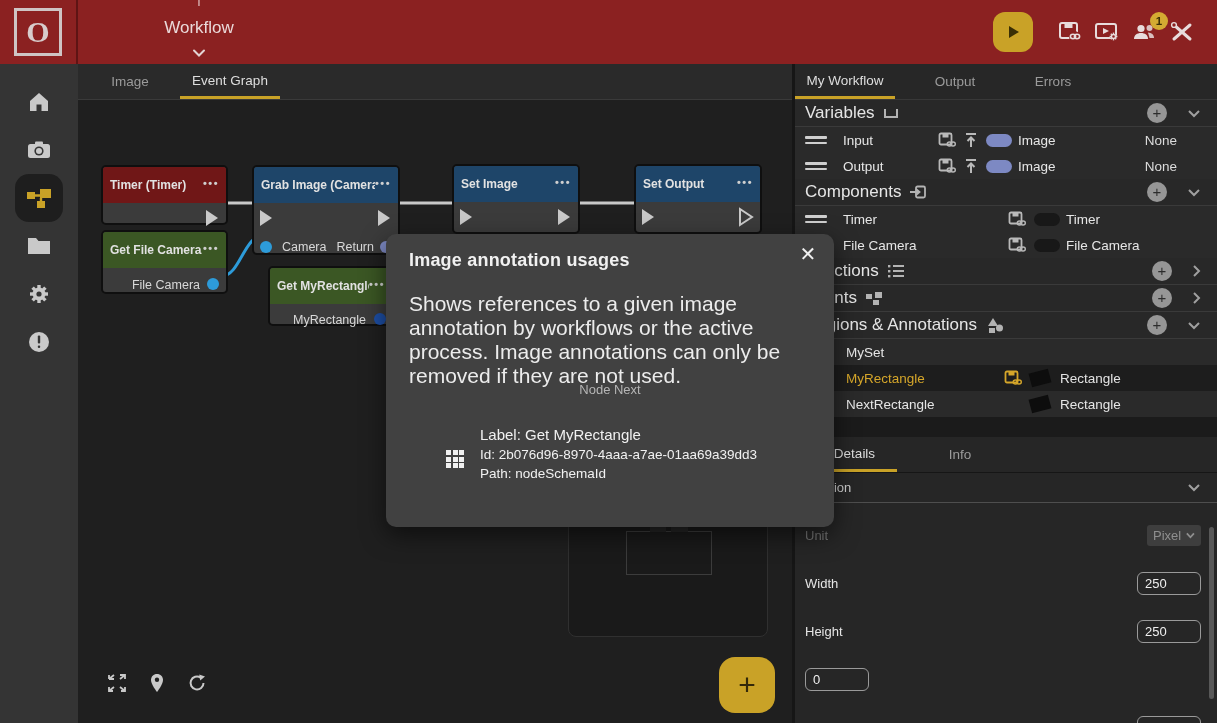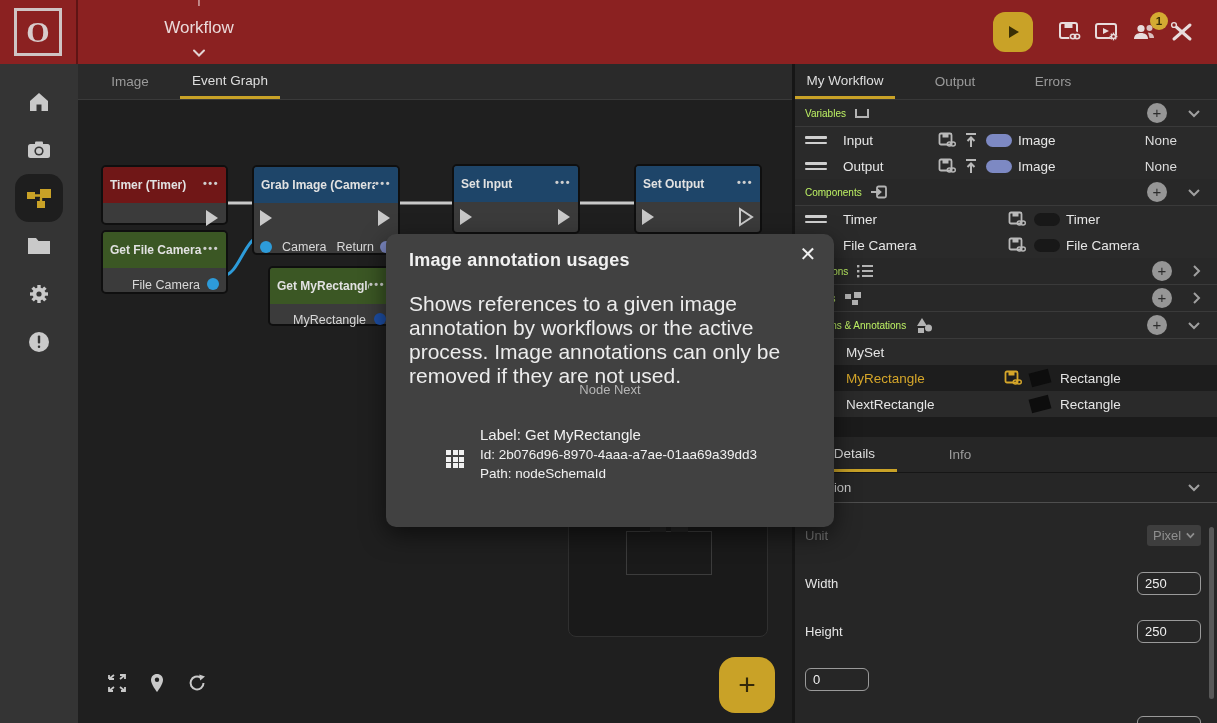--- a/index.html
+++ b/index.html
@@ -67,21 +67,21 @@
   .fab{position:absolute;left:641px;top:593px;width:56px;height:56px;border-radius:16px;background:#c9a227;
        border:none;color:#33290a;font-size:30px;display:flex;align-items:center;justify-content:center;cursor:pointer;}
   
   .gapline{position:absolute;left:792px;top:64px;width:3px;height:659px;background:#161616;}
   .panel{position:absolute;left:795px;top:64px;width:422px;height:659px;background:#2a2a2a;
          display:flex;flex-direction:column;overflow:hidden;}
   .p-tabs{height:36px;min-height:36px;display:flex;background:#272727;border-bottom:1px solid #383838;box-sizing:border-box;}
   .p-tab1{width:100px;} .p-tab2{margin-left:30px;width:60px;} .p-tab3{margin-left:43px;width:50px;}
   .sec{height:27px;min-height:27px;display:flex;align-items:center;padding:0 16px 0 10px;
        border-bottom:1px solid #3a3a3a;box-sizing:border-box;background:#282828;}
-  .sec .lbl{font-size:10px;color:#bef264;white-space:nowrap;}
+  .sec .lbl{font-size:17px;color:#e5e5e5;white-space:nowrap;}
   .sec .sicon{margin-left:8px;display:flex;align-items:center;}
   .sec .sp{flex:1;}
   .plus-c{width:20px;height:20px;border-radius:50%;background:#969696;color:#2c2c2c;font-size:15px;
           display:flex;align-items:center;justify-content:center;cursor:pointer;margin-right:20px;line-height:0;}
   .row{height:27px;min-height:26px;display:flex;align-items:center;padding-left:10px;box-sizing:border-box;
        font-size:13.5px;color:#e6e6e6;}
   .handle{width:24px;margin-right:14px;cursor:grab;}
   .handle div{height:2.5px;background:#cfcfcf;margin:3px 0;border-radius:1px;width:22px;}
   .rname{width:95px;white-space:nowrap;}
   .rname-w{width:165px;white-space:nowrap;}
@@ -346,21 +346,21 @@
           </span>
         <span class="port-dot" style="left:6px;top:38px;background:#2d9bd9"></span>
         <span class="port-lbl" style="left:28px;top:37px">Camera</span>
         <span class="port-lbl" style="right:24px;top:37px">Return</span>
         <span class="port-dot" style="right:6px;top:38px;background:#7d89c3"></span>
       </div>
     </div>
 
     <div class="node" style="left:374px;top:100px;width:128px;height:70px">
       <div class="node-h h-blue">
-          <span class="t">Set Input</span>
+          <span class="t">Set Image</span>
           <span class="dots3">•••</span>
         </div>
       <div class="node-b">
         <span class="pin" style="left:4px">
             <svg width="16" height="20" viewBox="0 0 16 20">
               <polygon points="2,2 14,10 2,18" fill="#c9c9c9"></polygon>
             </svg>
           </span>
         <span class="pin" style="right:6px">
             <svg width="16" height="20" viewBox="0 0 16 20">

